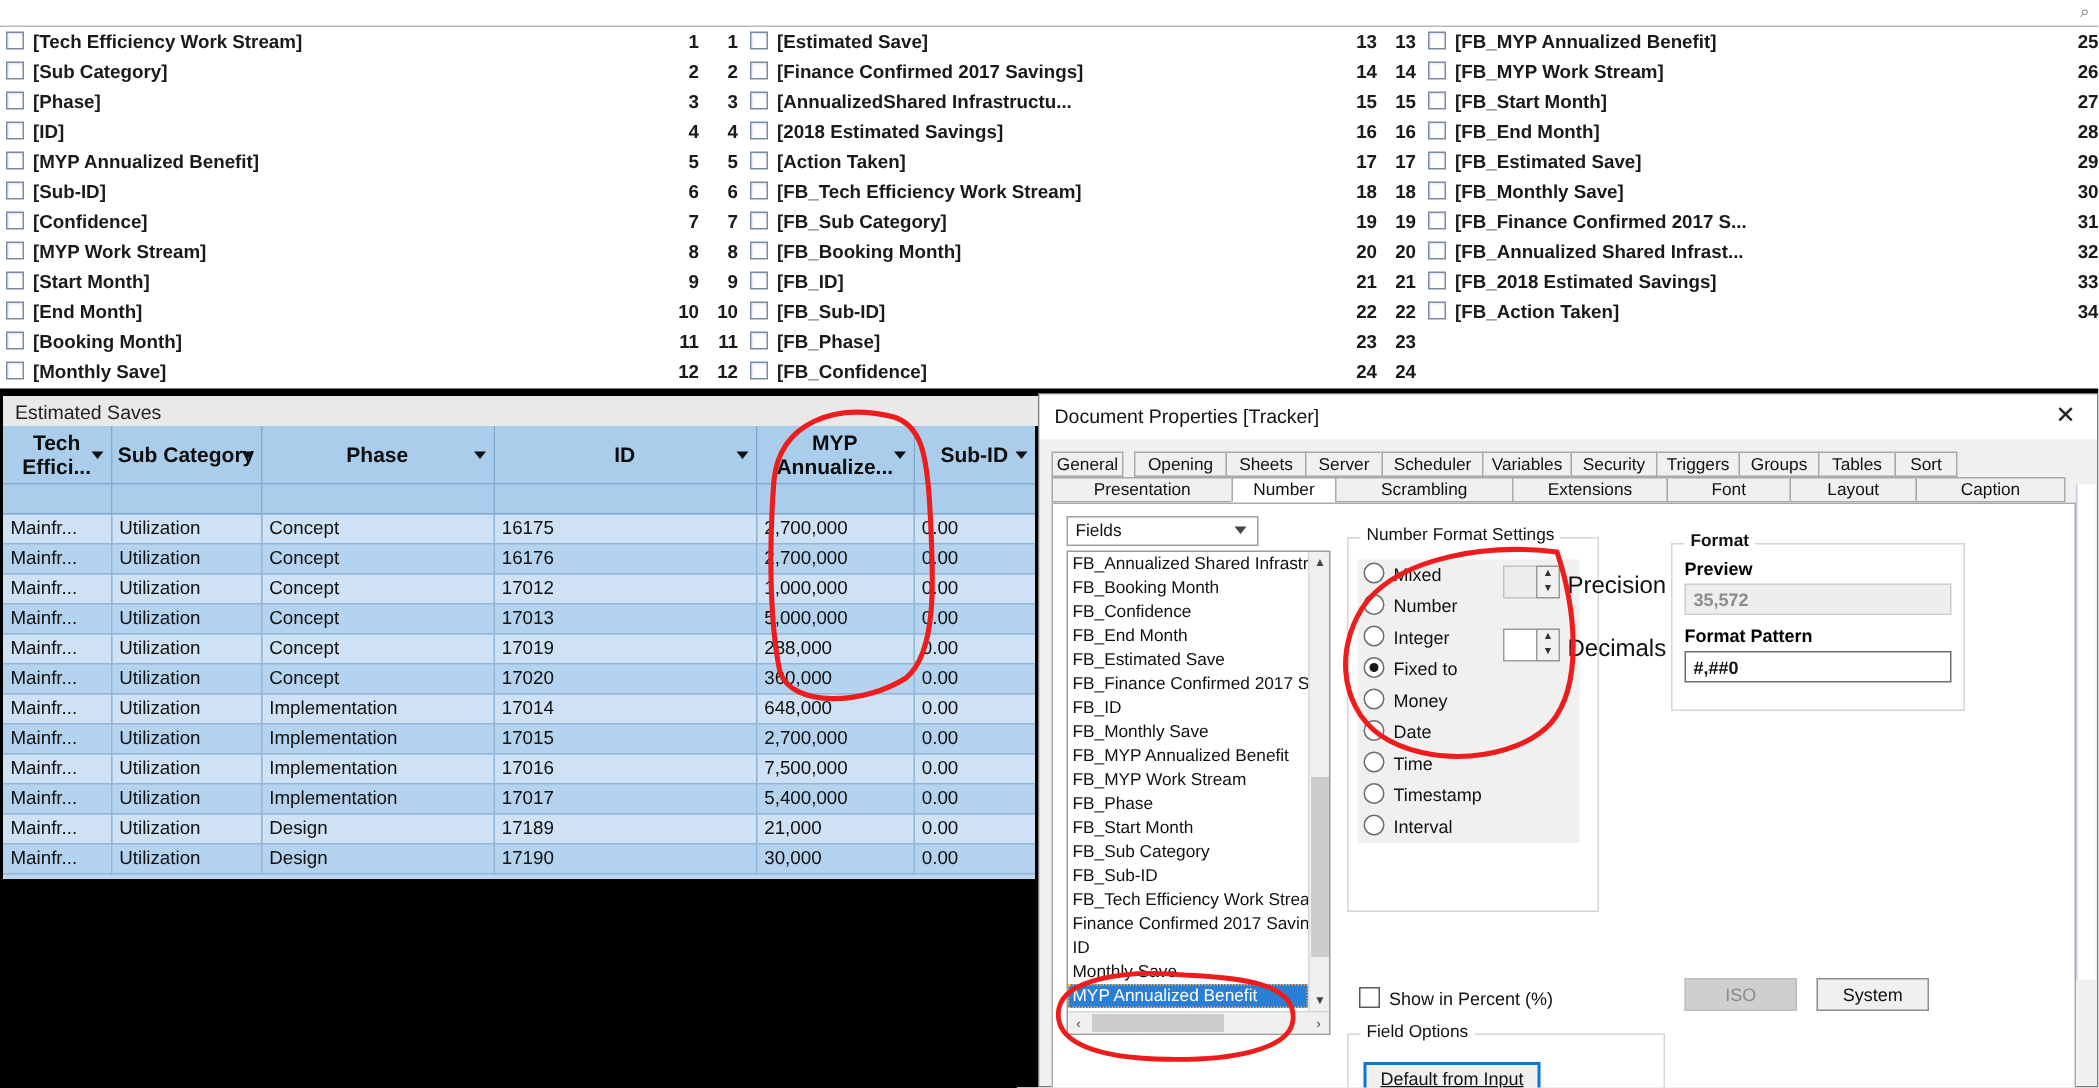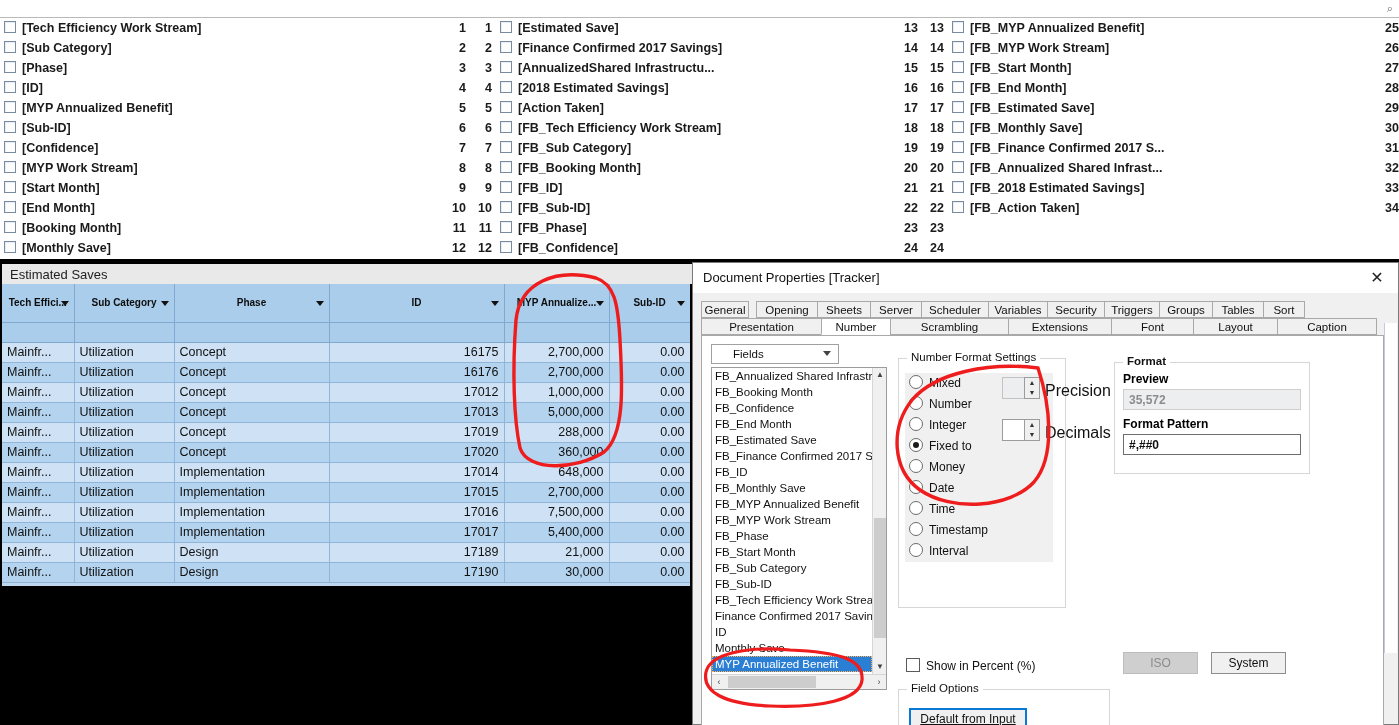--- a/index.html
+++ b/index.html
@@ -85,21 +85,21 @@
     position:absolute;left:2px;top:22px;width:688px;height:302px;
     background:#bcd7ef;
     overflow:hidden;
   }
   table.grid{border-collapse:collapse;width:688px;table-layout:fixed;}
   table.grid th{
     background:#a9cdea;
     border-right:1px solid #7fa9cf;
     border-bottom:1px solid #7fa9cf;
     height:38px;
-    font-size:10px;font-weight:bold;color:#0d0d0d;
+    font-size:14px;font-weight:bold;color:#0d0d0d;
     text-align:center;
     position:relative;
     padding:0 4px;
     box-sizing:border-box;
   }
   table.grid th .caret{
     position:absolute;right:5px;top:50%;margin-top:-2px;
     width:0;height:0;border-left:4px solid transparent;
     border-right:4px solid transparent;border-top:5px solid #111;
   }
@@ -110,21 +110,21 @@
   table.grid td{
     height:20px;font-size:12.5px;color:#111;
     border-right:1px solid #8fb6d8;
     border-bottom:1px solid #8fb6d8;
     padding:0 5px;
     box-sizing:border-box;
     white-space:nowrap;overflow:hidden;
   }
   table.grid tr.odd td{background:#cfe2f5;}
   table.grid tr.even td{background:#b4d3ee;}
-  td.num{text-align:right;}
+  td.num{text-align:left;}
   .col-tech{width:72px;}
   .col-sub{width:100px;}
   .col-phase{width:155px;}
   .col-id{width:175px;}
   .col-myp{width:105px;}
   .col-subid{width:81px;}
 
   
   #doc-props{
     position:absolute;left:692px;top:262px;width:707px;height:463px;
@@ -166,21 +166,21 @@
 
   #tabpage{
     position:absolute;left:8px;top:42px;width:683px;height:410px;
     background:#ffffff;border:1px solid #a9a9a9;box-sizing:border-box;
   }
 
   
   #field-combo{
     position:absolute;left:9px;top:8px;width:128px;height:20px;
     border:1px solid #a0a0a0;background:#fff;box-sizing:border-box;
-    font-size:11.5px;padding:3px 0 0 21px;color:#111;
+    font-size:11.5px;padding:3px 0 0 5px;color:#111;
   }
   #field-combo .chev{
     position:absolute;right:7px;top:6px;width:0;height:0;
     border-left:4px solid transparent;border-right:4px solid transparent;
     border-top:5px solid #444;
   }
   #field-list{
     position:absolute;left:9px;top:31px;width:176px;height:323px;
     border:1px solid #9c9c9c;background:#fff;box-sizing:border-box;
     overflow:hidden;

